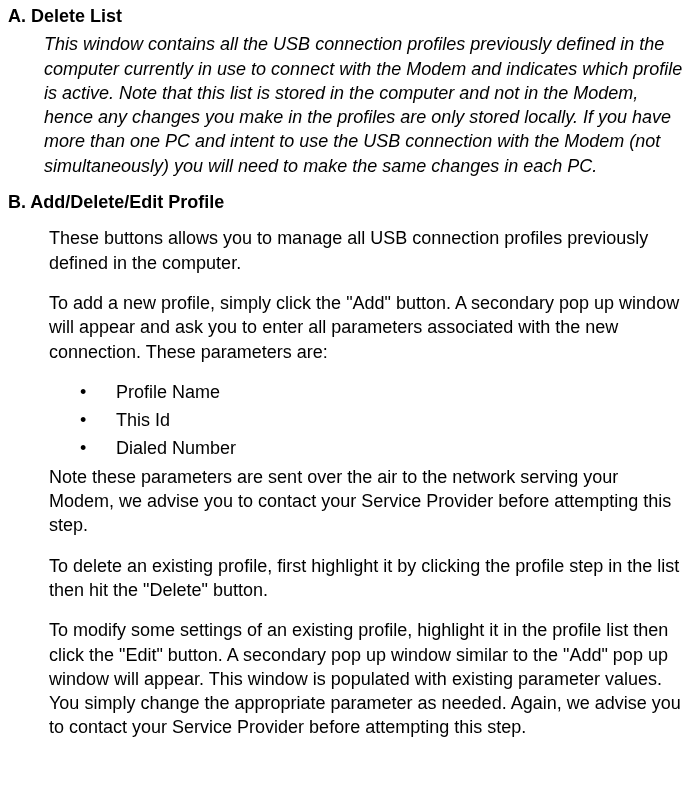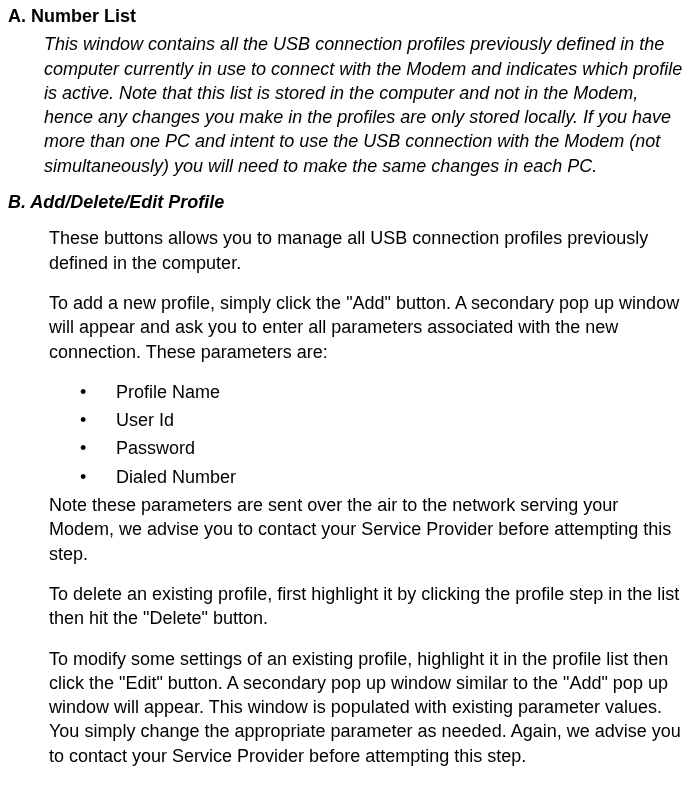--- a/index.html
+++ b/index.html
@@ -35,34 +35,33 @@
     ul.bullets li::before {
       content: "•";
       position: absolute;
       left: 0;
       top: 0;
     }
   </style>
 </head>
 <body>
 
-<div class="section-heading">A. Number List</div>
+<div class="section-heading">A. Delete List</div>
 
 <p class="body-para-first">This window contains all the USB connection profiles previously defined in the computer currently in use to connect with the Modem and indicates which profile is active. Note that this list is stored in the computer and not in the Modem, hence any changes you make in the profiles are only stored locally. If you have more than one PC and intent to use the USB connection with the Modem (not simultaneously) you will need to make the same changes in each PC.</p>
 
-<div class="section-heading" style="margin-top:8px; margin-bottom:12px;font-style:italic;">B. Add/Delete/Edit Profile</div>
+<div class="section-heading" style="margin-top:8px; margin-bottom:12px;">B. Add/Delete/Edit Profile</div>
 
 <p class="body-para">These buttons allows you to manage all USB connection profiles previously defined in the computer.</p>
 
 <p class="body-para">To add a new profile, simply click the "Add" button. A secondary pop up window will appear and ask you to enter all parameters associated with the new connection. These parameters are:</p>
 
 <ul class="bullets">
   <li>Profile Name</li>
-  <li>User Id</li>
-  <li>Password</li>
+  <li>This Id</li>
   <li>Dialed Number</li>
 </ul>
 
 <p class="body-para">Note these parameters are sent over the air to the network serving your Modem, we advise you to contact your Service Provider before attempting this step.</p>
 
 <p class="body-para">To delete an existing profile, first highlight it by clicking the profile step in the list then hit the "Delete" button.</p>
 
 <p class="body-para">To modify some settings of an existing profile, highlight it in the profile list then click the "Edit" button. A secondary pop up window similar to the "Add" pop up window will appear. This window is populated with existing parameter values. You simply change the appropriate parameter as needed. Again, we advise you to contact your Service Provider before attempting this step.</p>
 
 </body></html>

